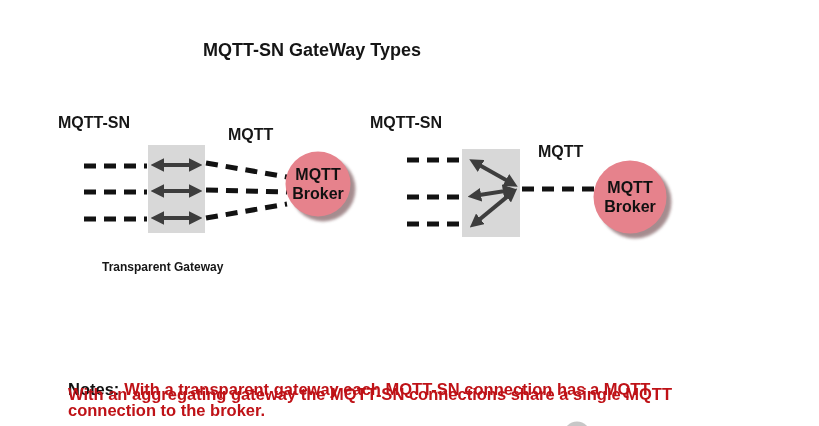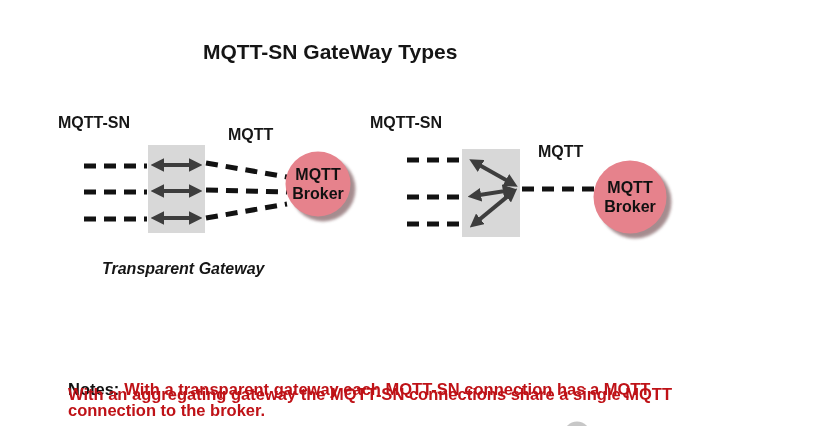--- a/index.html
+++ b/index.html
@@ -2,28 +2,28 @@
 <html><head>
 <meta charset="utf-8">
 <style>
   html,body{margin:0;padding:0;background:#fff;}
   .stage{
     position:relative;width:819px;height:426px;background:#ffffff;
     overflow:hidden;font-family:"Liberation Sans","DejaVu Sans",sans-serif;
   }
   .abs{position:absolute;}
   .title{
-    font-size:21px;font-weight:bold;color:#151515;letter-spacing:0px;
+    font-size:18px;font-weight:bold;color:#151515;letter-spacing:0px;
     white-space:nowrap;
   }
   .proto-label{
     font-size:16px;font-weight:bold;color:#161616;white-space:nowrap;
   }
   .caption{
-    font-size:16px;font-weight:bold;color:#161616;white-space:nowrap;font-style:italic;
+    font-size:12px;font-weight:bold;color:#161616;white-space:nowrap;
   }
   .broker-label{
     width:90px;text-align:center;font-size:16px;line-height:19px;
     font-weight:bold;color:#111;z-index:3;
   }
   .notes{
     z-index:2;font-size:16.5px;line-height:21px;font-weight:bold;
   }
   .notes-label{color:#111;margin-right:5px;}
   .red{color:#bf1217;}

